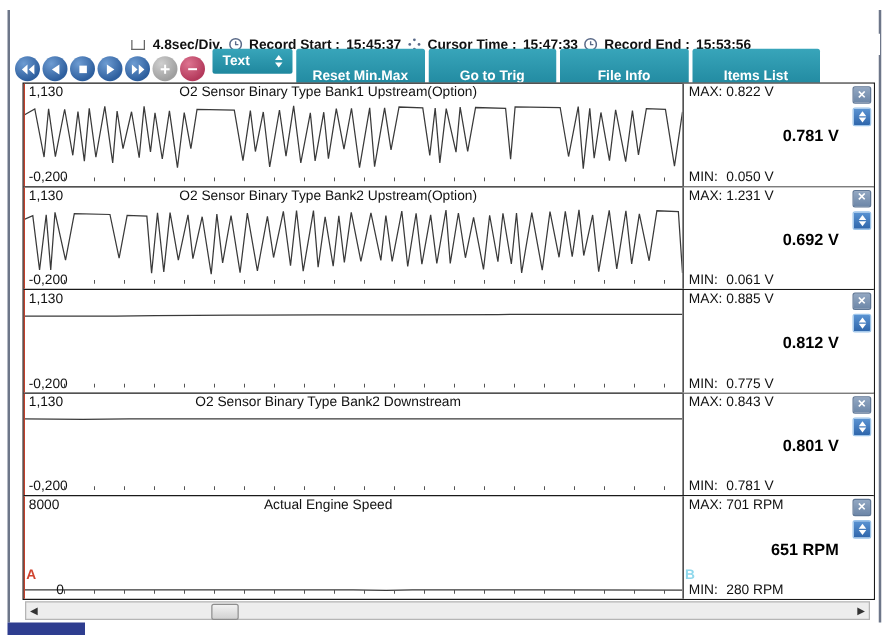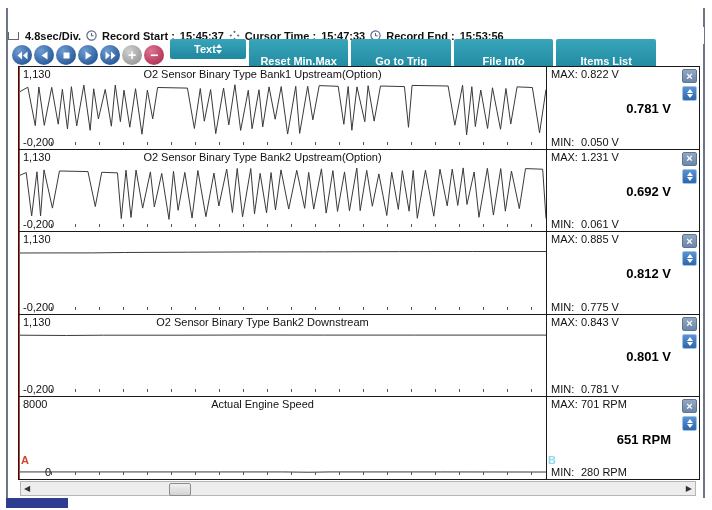--- a/index.html
+++ b/index.html
@@ -12,39 +12,39 @@
   .titlebar{position:absolute;left:6px;top:8px;width:699px;height:19px;
     background:linear-gradient(#8b99af,#70819b);display:flex;align-items:center;}
   .app-icon{width:7px;height:13px;margin-left:9px;background:linear-gradient(#f5a24a,#d8581f);
     border:1px solid #a33c12;border-radius:1px;}
   .app-title{color:#fff;font-weight:bold;font-size:12px;margin-left:7px;letter-spacing:.2px;}
   .file-name{color:#eef0f4;font-size:11px;position:absolute;left:222px;}
   .duration{color:#eef0f4;font-size:11px;position:absolute;left:582px;}
 
   
   .infobar{position:absolute;left:8px;top:27px;width:696px;height:17px;background:#fff;
-    display:flex;align-items:center;justify-content:flex-start;gap:5px;
+    display:flex;align-items:center;justify-content:center;gap:5px;
     font-size:11px;font-weight:bold;color:#111;padding-right:6px;box-sizing:border-box;}
   .div-icon{display:inline-block;width:9px;height:7px;border:1px solid #666;border-top:none;margin-right:1px;}
   .mini-ico{display:inline-block;vertical-align:middle;}
 
   
   .toolbar{position:absolute;left:8px;top:44px;width:696px;height:22px;display:flex;align-items:center;}
   .transport{display:flex;gap:2px;margin-left:4px;}
   .tbtn{width:20px;height:20px;border-radius:50%;border:none;padding:0;cursor:pointer;
     display:flex;align-items:center;justify-content:center;
     background:radial-gradient(circle at 35% 30%,#6e9cd2,#2e5f9e 70%);}
   .tbtn.plus{background:radial-gradient(circle at 35% 30%,#cfcfcf,#9f9f9f 70%);}
   .tbtn.minus{background:radial-gradient(circle at 35% 30%,#dd7490,#b43a5c 70%);}
   .tbtn span{color:#fff;font-weight:bold;font-size:14px;line-height:14px;}
   .tealbar{display:flex;gap:3px;margin-left:6px;flex:1;max-width:486px;}
   .tealbtn{height:20px;border:none;border-radius:2px;cursor:pointer;color:#fff;
     font-family:"Liberation Sans",sans-serif;font-weight:bold;font-size:11px;
     background:linear-gradient(#38a5ba,#1f879e);flex:1;white-space:nowrap;padding:16px 6px;}
-  .tealbtn.text{flex:0 0 64px;display:flex;align-items:center;justify-content:space-between;padding:0 24px;}
+  .tealbtn.text{flex:0 0 64px;display:flex;align-items:center;justify-content:space-between;padding:0 8px;}
   .spin{display:flex;flex-direction:column;gap:2px;}
   .spin i{display:block;width:0;height:0;border-left:3px solid transparent;border-right:3px solid transparent;}
   .spin .tup{border-bottom:4px solid #fff;}
   .spin .tdn{border-top:4px solid #fff;}
 
   
   .charts{position:absolute;left:18px;top:66px;width:680px;height:412px;border:1px solid #1a1a1a;
     display:flex;flex-direction:column;background:#fff;}
   .panel{flex:1 1 0;display:flex;border-bottom:1px solid #1a1a1a;position:relative;min-height:0;}
   .panel:last-child{border-bottom:none;}

